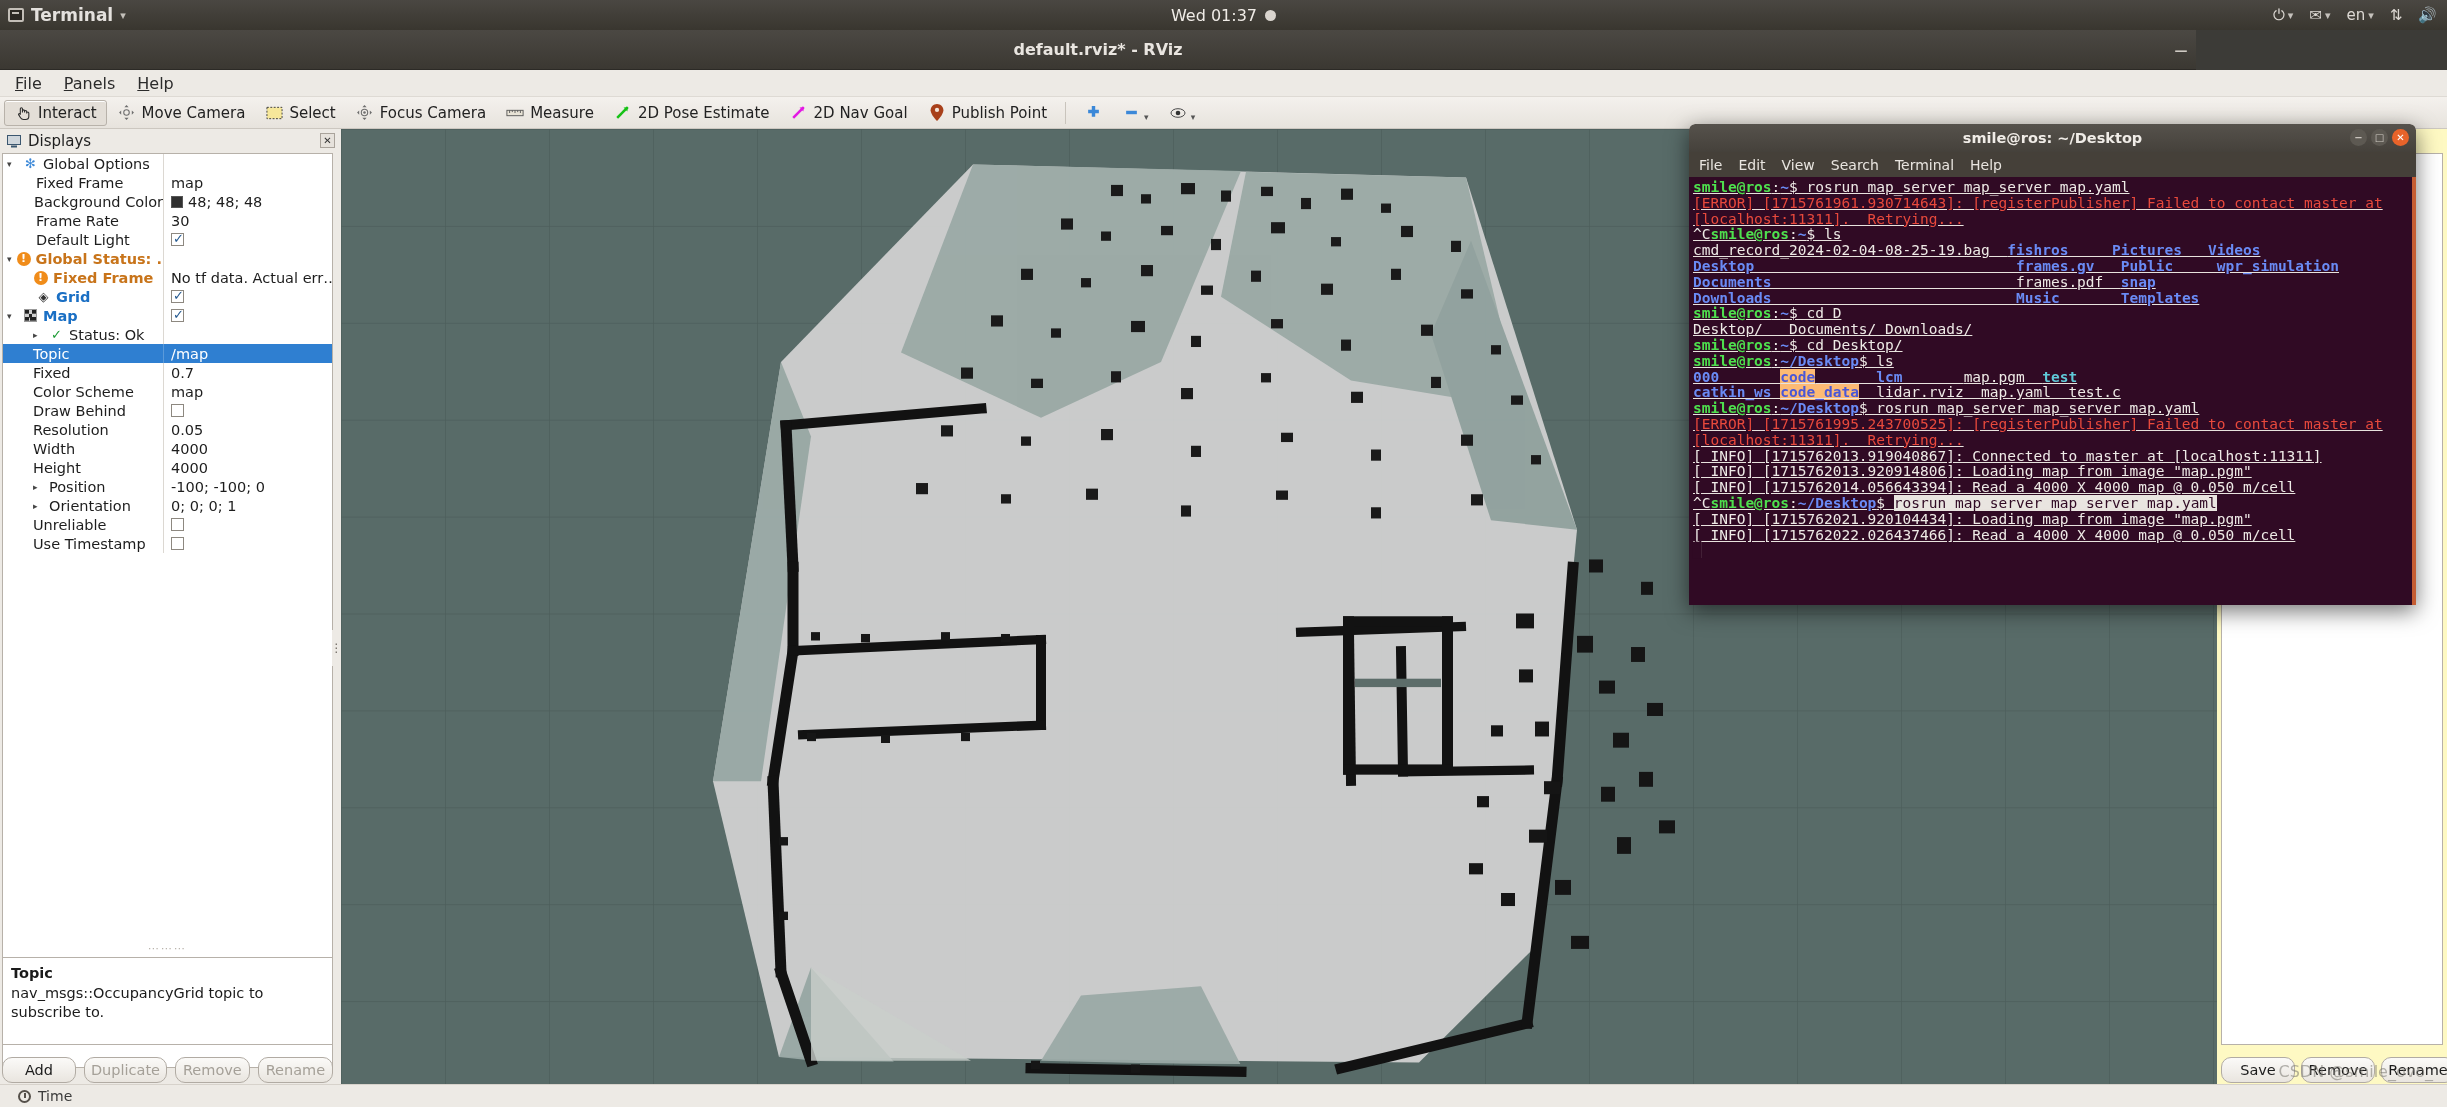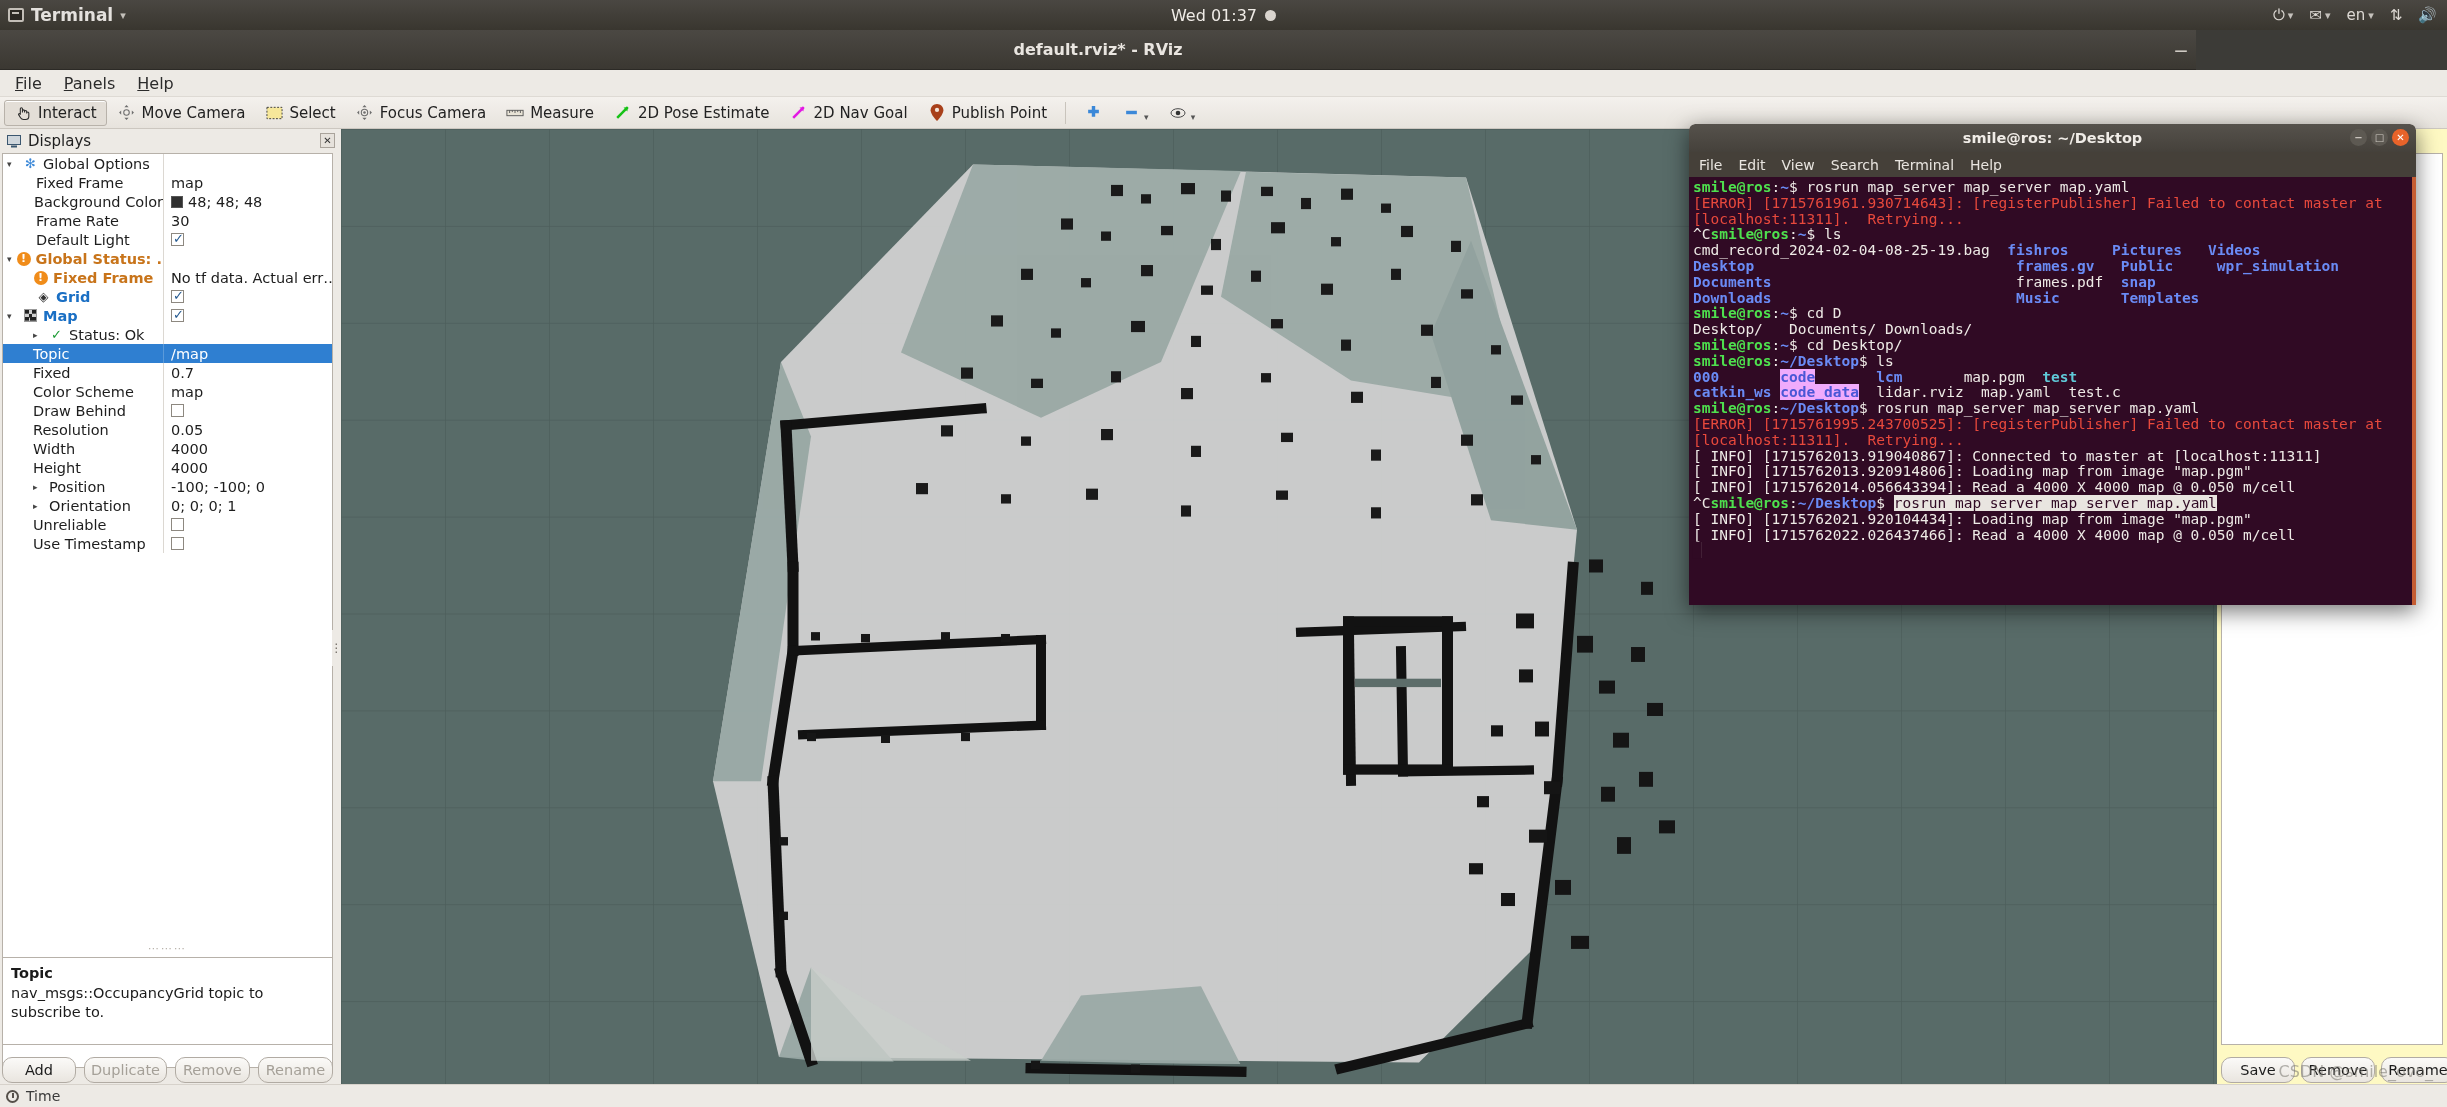--- a/index.html
+++ b/index.html
@@ -184,21 +184,21 @@
   .cam-icon {
     width:16px;height:10px; background:#2a2a2a; border-radius:2px; position:relative;
   }
   .cam-icon::after{content:"";position:absolute;left:-5px;top:2px;width:0;height:0;
     border-top:3px solid transparent;border-bottom:3px solid transparent;border-right:5px solid #2a2a2a;}
 
   
   .timebar {
     position:absolute; left:0; bottom:0; width: 2447px; height: 23px;
     background:#edeae5; border-top:1px solid #d7d2cb; display:flex; align-items:center;
-    gap:7px; padding-left:6px; font-size:14px; color:#3a3a3a;
+    gap:7px; padding-left:18px; font-size:14px; color:#3a3a3a;
   }
   .time-clock {
     width:13px;height:13px;border:2px solid #55504a;border-radius:50%;position:relative;
   }
   .time-clock::after{content:"";position:absolute;left:4px;top:1.5px;width:1.5px;height:5px;background:#55504a;}
 
   
   .term {
     position:absolute; left:1689px; top: 124px; width: 727px; height: 481px;
     box-shadow: 0 6px 22px rgba(0,0,0,.55);
@@ -220,27 +220,28 @@
   .term-menu {
     height: 25px; background:#454039; color:#e9e5e0; display:flex; align-items:center;
     gap: 16px; padding-left: 10px; font-size: 14px;
   }
   .term-screen {
     position:absolute; left:0; top:53px; right:0; bottom:0;
     background:#300a24; color:#e8e3de;
     font-family: "DejaVu Sans Mono", monospace; font-size: 14.5px; line-height: 15.8px;
     padding: 3px 4px 0 4px; overflow:hidden; white-space:pre;
     border-right: 4px solid #c55d33;
+    text-decoration: underline;
   }
   .t-green { color:#4ee04e; font-weight:bold; }
   .t-blueb { color:#6a8bf5; font-weight:bold; }
   .t-red   { color:#e8493c; }
   .t-white { color:#eeeae6; }
   .t-cyanb { color:#5fc9d8; font-weight:bold;}
-  .hl-green{ background:#f0abfc; color:#4a57d6; font-weight:bold;}
+  .hl-green{ background:#fdba74; color:#4a57d6; font-weight:bold;}
   .hl-white{ background:#e9e5e0; color:#300a24; }
   .cursor { background:#e9e5e0; color:#300a24; }
 
   
   .watermark {
     position:absolute; right: 14px; bottom: 26px; font-size: 16px;
     color: rgba(120,118,112,.55); font-family:"DejaVu Sans", sans-serif;
   }
 </style>
 </head>

